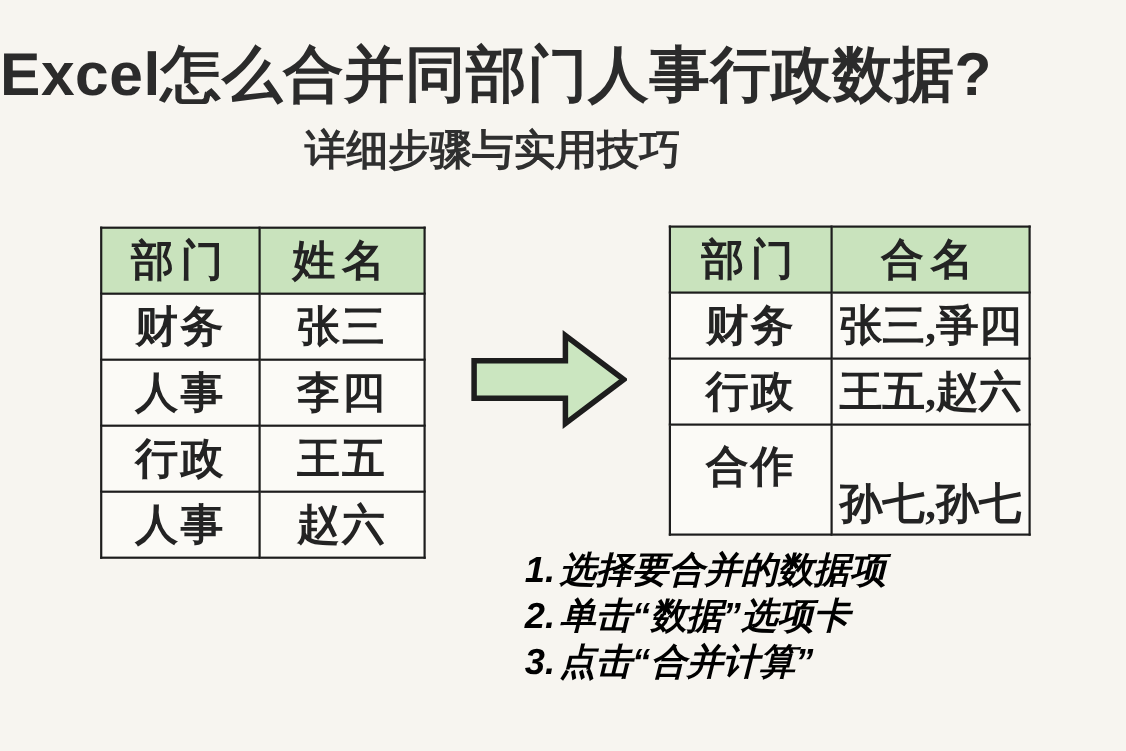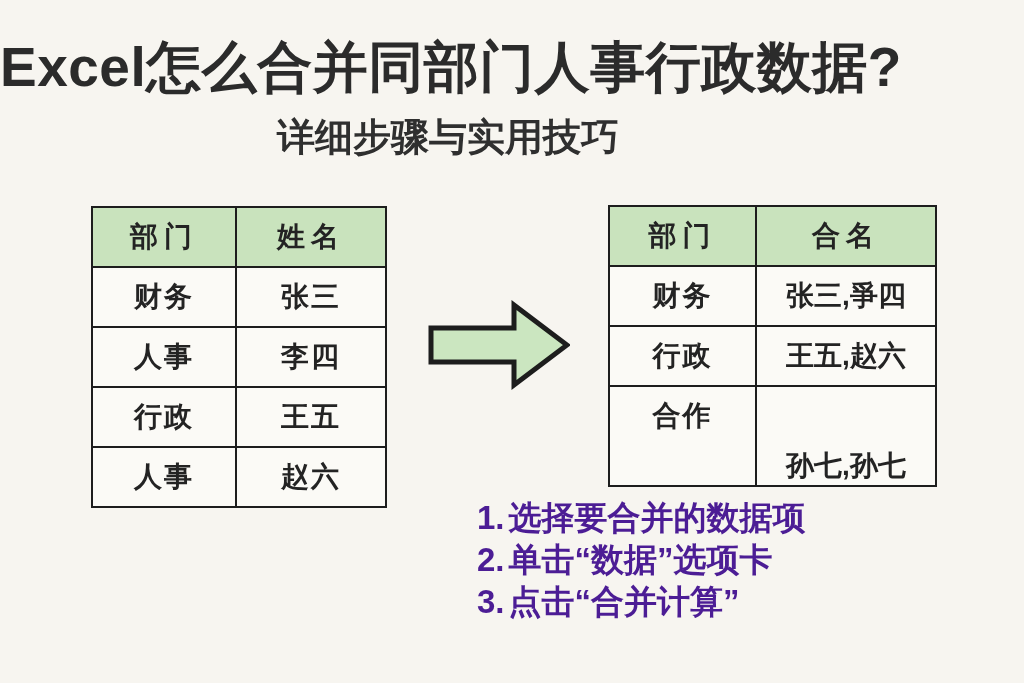--- a/index.html
+++ b/index.html
@@ -47,21 +47,21 @@
   
   .xl-table {
     position: absolute;
     border-collapse: collapse;
     background: #fbfaf6;
     table-layout: fixed;
   }
   .xl-table td {
     border: 2px solid #1d1d1d;
     text-align: center;
-    font-size: 28px;
+    font-size: 39px;
     font-weight: bold;
     color: #232323;
     padding: 0;
     letter-spacing: 2px;
     background: #fbfaf6;
   }
   .xl-table td.head {
     background: #c9e3bd;
     letter-spacing: 6px;
   }
@@ -87,21 +87,21 @@
   #table-result col.c2 { width: 180px; }
   #table-result tr.tall td { height: 88px; }
   #table-result tr.tall td.dept {
     vertical-align: top;
     padding-top: 10px;
     margin-top: 44px;
   }
   #table-result tr.tall td.names {
     vertical-align: bottom;
   }
-  #table-result td.names { letter-spacing: 0px; }
+  #table-result td.names { letter-spacing: 0px; font-family: Liberation Serif, serif; }
 
   
   #arrow {
     position: absolute;
     left: 428px;
     top: 300px;
     width: 142px;
     height: 90px;
   }
 
@@ -109,22 +109,23 @@
   #steps {
     position: absolute;
     left: 477px;
     top: 497px;
     width: 480px;
   }
   .step-line {
     font-size: 33px;
     font-weight: bold;
     line-height: 42px;
-    color: #4c1d95;
+    color: #000000;
     white-space: nowrap;
+    font-style: italic;
   }
   .step-num { margin-right: 4px; }
 </style>
 </head>
 <body>
 
 <div id="title">Excel怎么合并同部门人事行政数据?</div>
 <div id="subtitle">详细步骤与实用技巧</div>
 
 <table class="xl-table" id="table-source">

